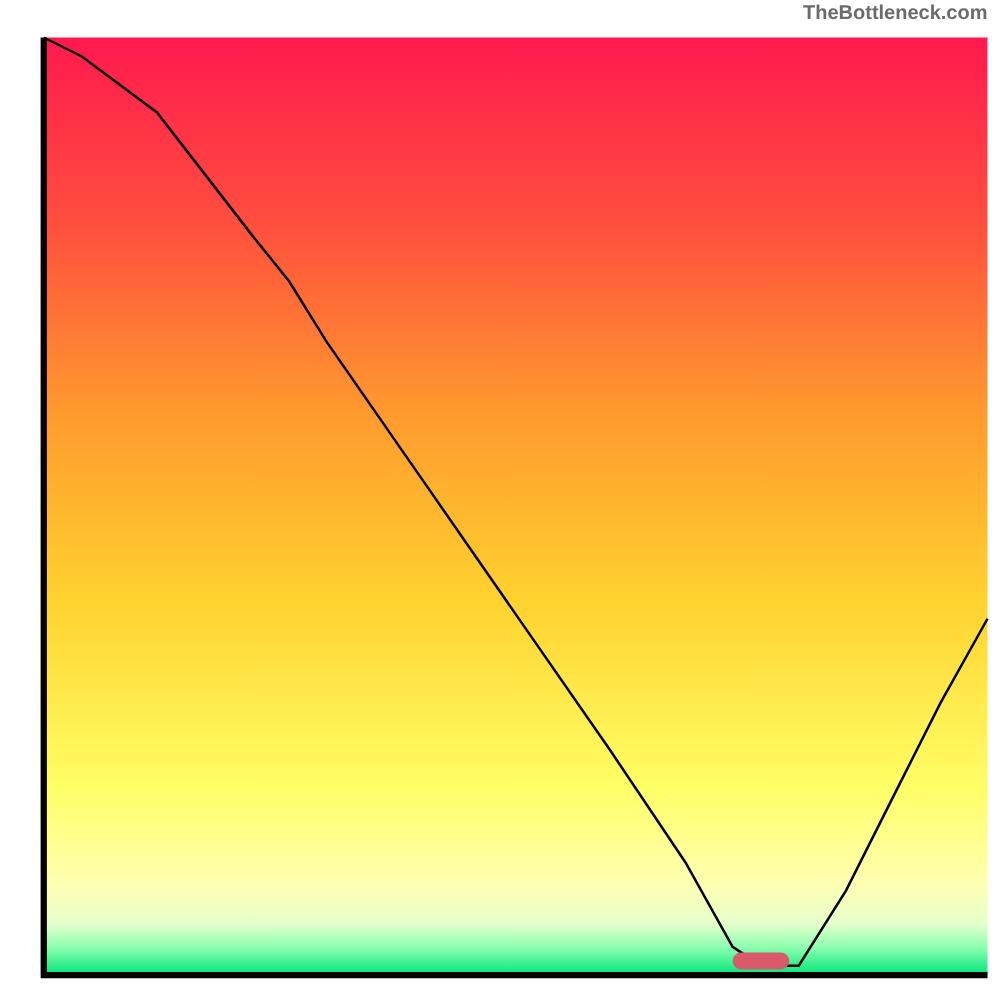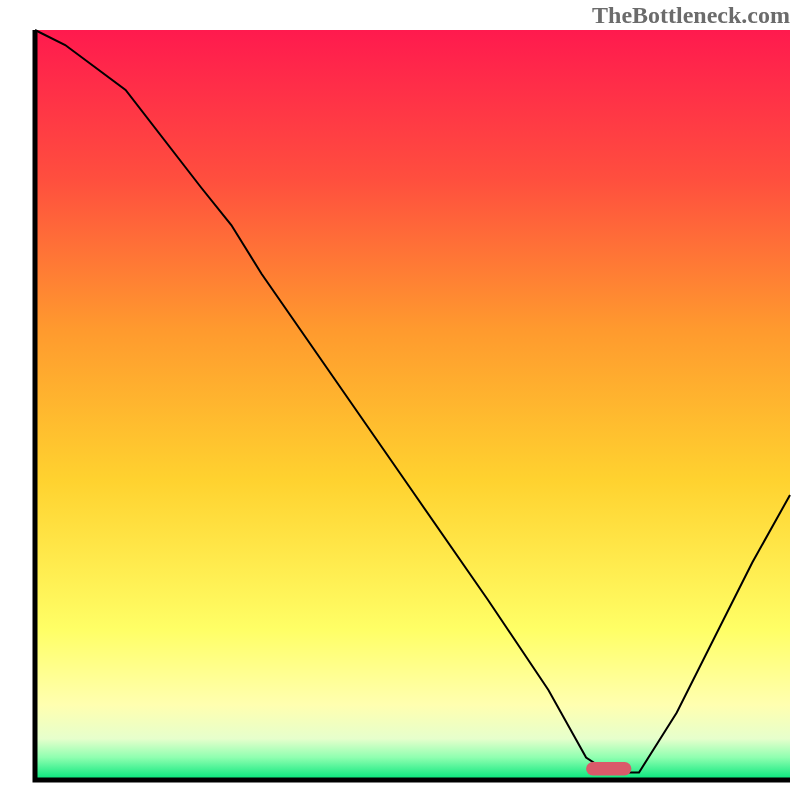--- a/index.html
+++ b/index.html
@@ -12,22 +12,22 @@
   }
   .chart-wrap {
     position: relative;
     width: 800px;
     height: 800px;
   }
   .watermark {
     position: absolute;
     top: 2px;
     right: 10px;
-    font-family: Liberation Serif, serif;
-    font-size: 24px;
+    font-family: Liberation Sans, sans-serif;
+    font-size: 16px;
     font-weight: bold;
     color: #6b6b6b;
     user-select: none;
   }
   svg.plot {
     position: absolute;
     top: 0;
     left: 0;
   }
 </style>

